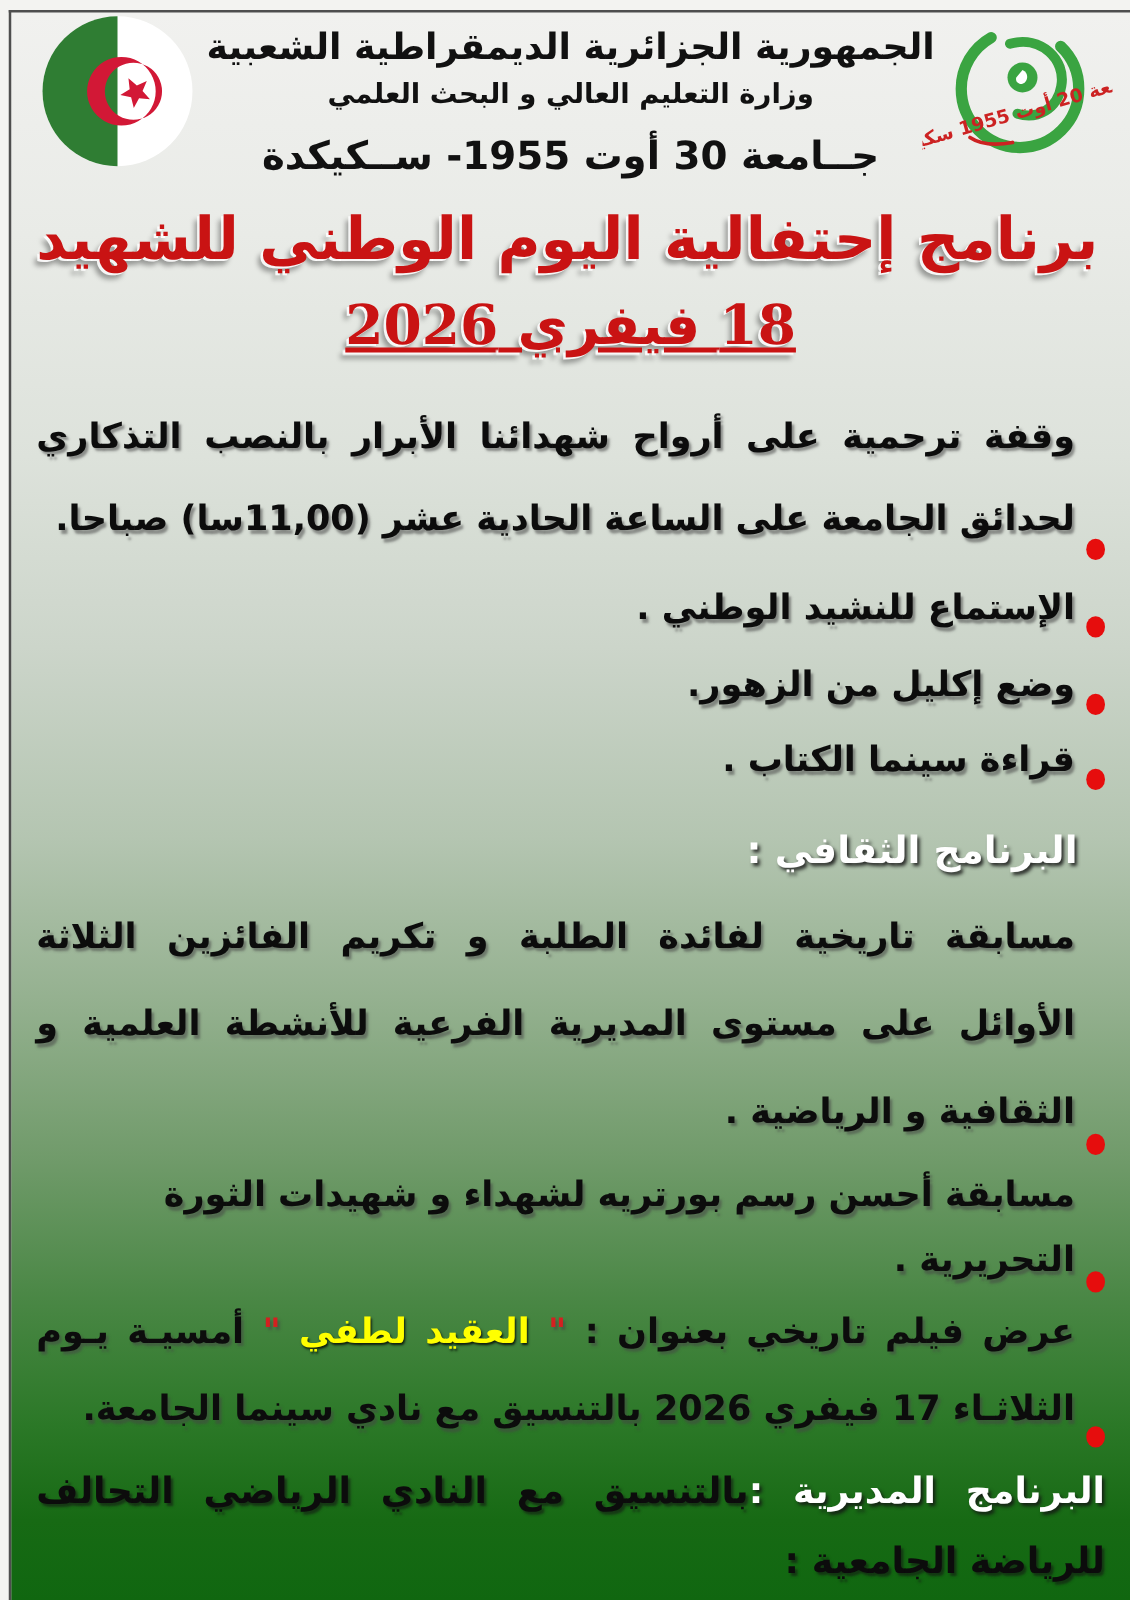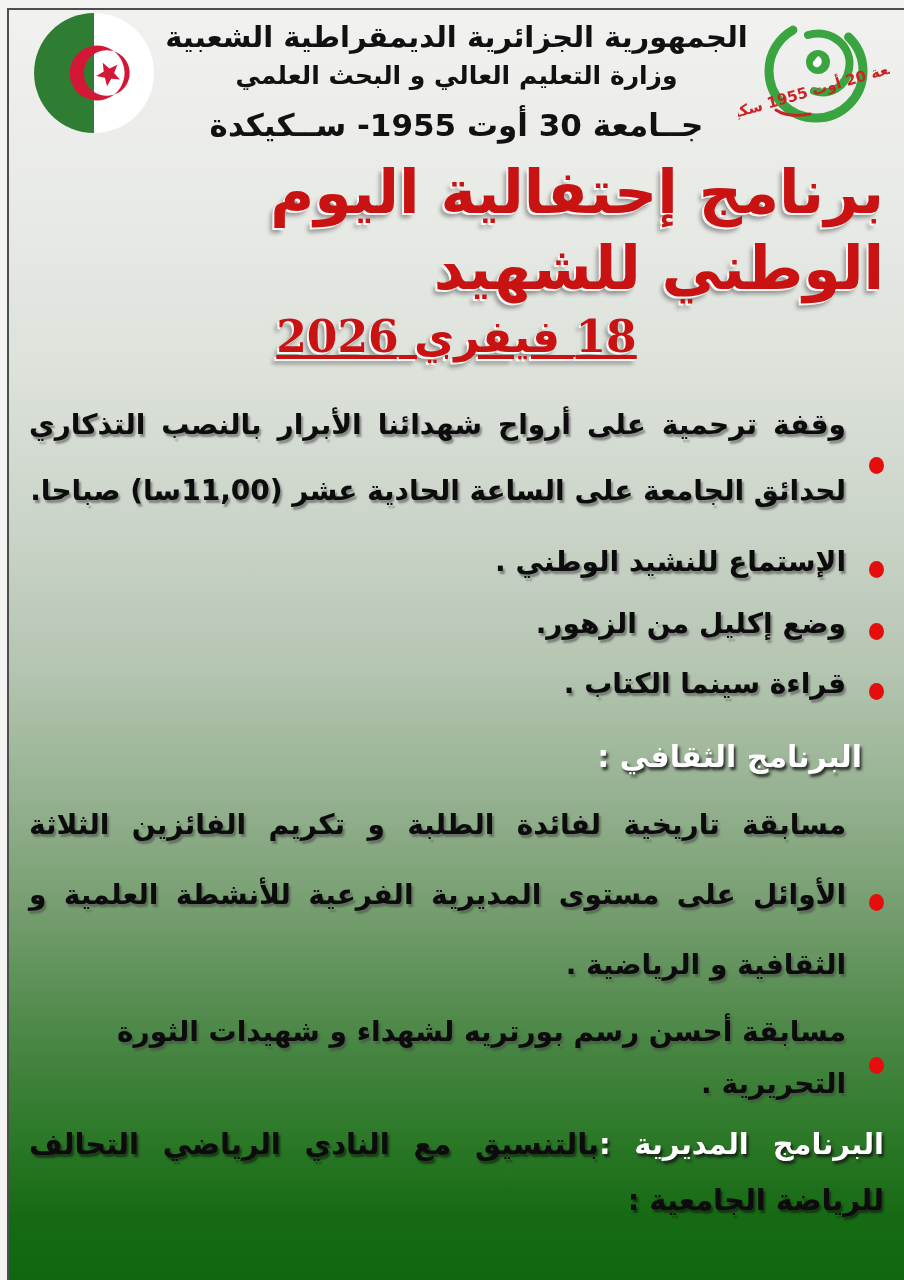--- a/index.html
+++ b/index.html
@@ -11,33 +11,33 @@
           #b4c5b1 52%, #95b190 62%, #719b6b 72%, #4a8745 81%,
           #2b7827 89%, #176a14 95%, #106710 100%);
         direction:rtl;}
   .content{position:relative;width:100%;height:100%;box-sizing:border-box;padding:4px 20px 0 20px;}
 
   
   .flag-wrap{position:absolute;left:24px;top:2px;width:122px;height:122px;}
   .logo-wrap{position:absolute;right:14px;top:4px;width:152px;height:116px;}
   .hdr-line{ text-align:center; font-weight:bold; color:#111;}
   .hdr-line.l1{font-size:29px;line-height:38px;padding-top:4px;}
-  .hdr-line.l2{font-size:25px;line-height:40px;}
+  .hdr-line.l2{font-size:22px;line-height:40px;}
   .hdr-line.univ{font-size:31px;line-height:50px;margin-top:4px;letter-spacing:1px;}
 
   
-  .title1{text-align:right;font-size:60px;line-height:76px;font-weight:bold;color:#c91313;
+  .title1{text-align:left;font-size:47px;line-height:76px;font-weight:bold;color:#c91313;
           text-shadow:-2px 2px 0 rgba(255,255,255,.9), -4px 5px 4px rgba(0,0,0,.35);margin-top:4px;}
   .title2{text-align:center;font-size:44px;line-height:62px;font-weight:bold;color:#c91313;
           font-family:"DejaVu Serif","DejaVu Sans",serif;
           text-shadow:-2px 2px 0 rgba(255,255,255,.9), -4px 5px 4px rgba(0,0,0,.35);text-decoration:underline;}
 
   
   .list{padding-top:24px;}
-  .bullet-row{display:flex;align-items:center;gap:23px;}
+  .bullet-row{display:flex;align-items:flex-end;gap:9px;}
   .bullet{flex:0 0 15px;width:15px;height:17px;border-radius:50%;background:#e60d0d;margin-top:15px;}
   .btext{flex:1;font-size:28px;font-weight:bold;color:#0c0c0c;line-height:48px;
          text-shadow:2px 3px 2px rgba(70,70,70,.55);}
   .two{line-height:66px;text-align:justify;}
   .mt-b2{margin-top:14px}.mt-b3{margin-top:14px}.mt-b4{margin-top:12px}
   .sec-head{font-size:30px;font-weight:bold;color:#ffffff;line-height:50px;margin-top:24px;
             margin-left:40px;margin-right:22px;
             text-shadow:2px 3px 3px rgba(20,20,20,.85);}
   .cb1{margin-top:8px}.cb1 .btext{line-height:70px;text-align:justify;}
   .cb2{margin-top:6px}.cb2 .btext{line-height:52px;}
@@ -104,17 +104,21 @@
     <div class="sec-head">البرنامج الثقافي :</div>
 
     <div class="bullet-row cb1">
       <span class="bullet"></span>
       <span class="btext">مسابقة تاريخية لفائدة الطلبة و تكريم الفائزين الثلاثة الأوائل على مستوى المديرية الفرعية للأنشطة العلمية و الثقافية و الرياضية .</span>
     </div>
     <div class="bullet-row cb2">
       <span class="bullet"></span>
       <span class="btext">مسابقة أحسن رسم بورتريه لشهداء و شهيدات الثورة التحريرية .</span>
     </div>
+    <div class="bullet-row film">
+      <span class="bullet"></span>
+      <span class="btext"><span>عرض فيلم تاريخي بعنوان : </span><span class="quote">" </span><span class="film-title">العقيد  لطفي</span><span class="quote"> " </span><span> أمسيـة  يـوم  الثلاثـاء 17 فيفري 2026 بالتنسيق مع نادي سينما الجامعة.</span></span>
+    </div>
 
     <div class="sports-head-block"><span class="white">البرنامج المديرية :</span><span>بالتنسيق مع النادي الرياضي  التحالف  للرياضة الجامعية :</span></div>
 
   </div>
 </div>
 
 </body></html>

